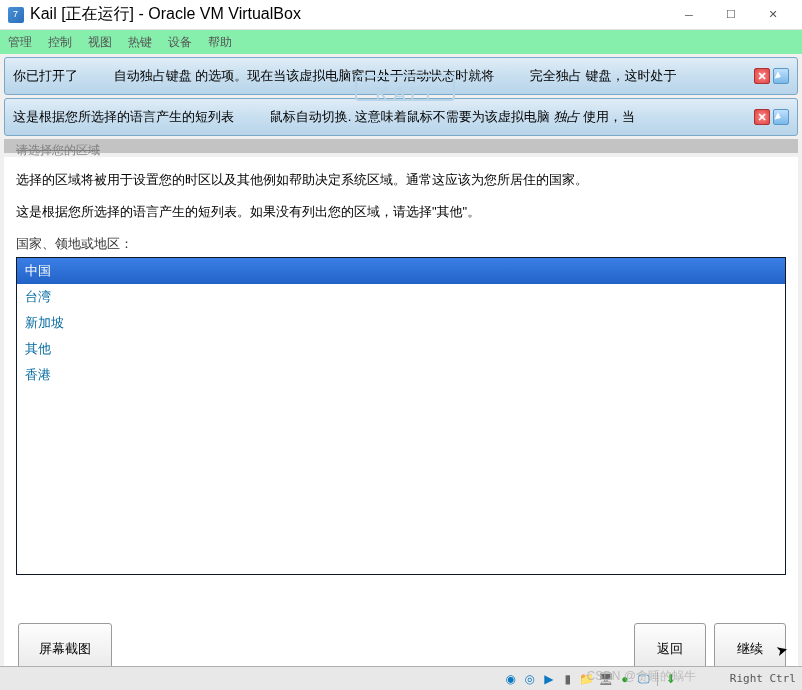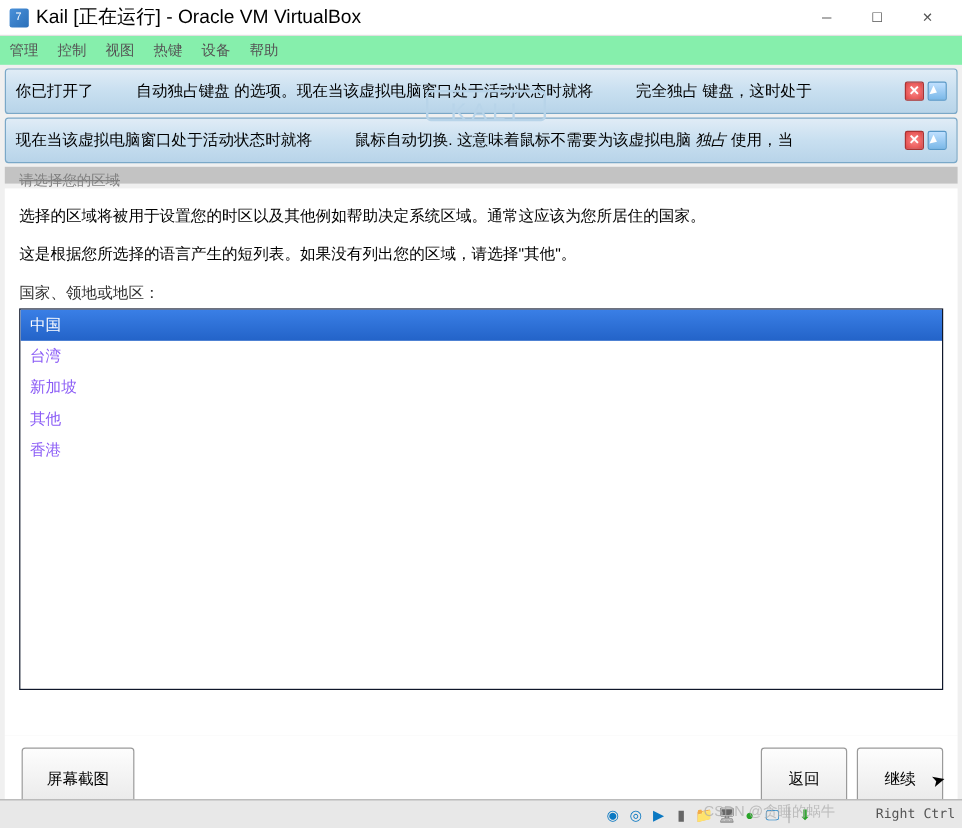--- a/index.html
+++ b/index.html
@@ -155,21 +155,21 @@
     
     .region-list {
       border: 1px solid #0f172a;
       height: 318px;
       overflow: auto;
       background: #fff;
     }
     .region-item {
       padding: 4px 8px;
       font-size: 13px;
-      color: #8b5cf6;
+      color: #0369a1;
       cursor: default;
     }
     .region-item.selected {
       background: #2a6fd6;
       background: linear-gradient(to bottom, #3a7fe6, #2363c8);
       color: #fff;
     }
     
     
     .bottom-bar {
@@ -272,21 +272,21 @@
 <div class="notification">
   <div class="notif-text">
     <span>你已打开了 </span><b>自动独占键盘</b><span> 的选项。现在当该虚拟电脑窗口处于活动状态时就将 </span><b>完全独占</b><span> 键盘，这时处于</span>
   </div>
   <div class="notif-close">✕</div>
   <div class="notif-arrow"></div>
 </div>
 
 <div class="notification">
   <div class="notif-text">
-    <span>现在当该虚拟电脑窗口处于活动状态时就将 </span><b>鼠标自动切换</b><span>. 这意味着鼠标不需要为该虚拟电脑 </span><i>独占</i><span> 使用，当</span>
+    <span>这是根据您所选择的语言产生的短列表 </span><b>鼠标自动切换</b><span>. 这意味着鼠标不需要为该虚拟电脑 </span><i>独占</i><span> 使用，当</span>
   </div>
   <div class="notif-close">✕</div>
   <div class="notif-arrow"></div>
 </div>
 
 <div class="gray-strip">请选择您的区域</div>
 
 <div class="content-wrapper">
   <div class="content-inner">
     <div class="desc-line">选择的区域将被用于设置您的时区以及其他例如帮助决定系统区域。通常这应该为您所居住的国家。</div>

